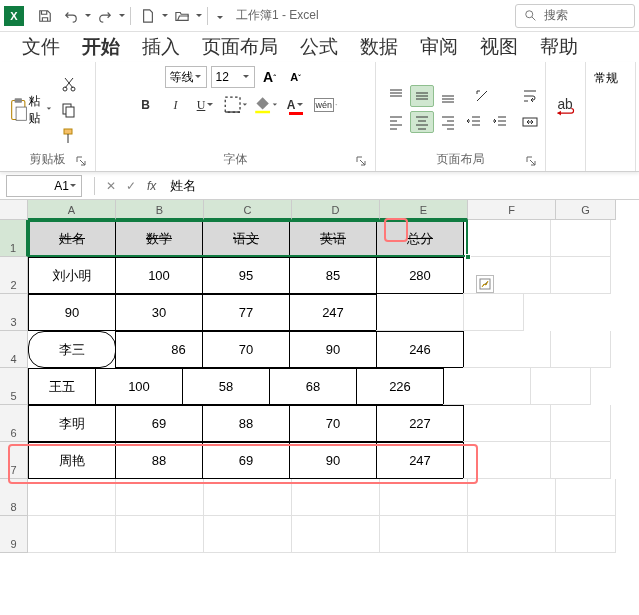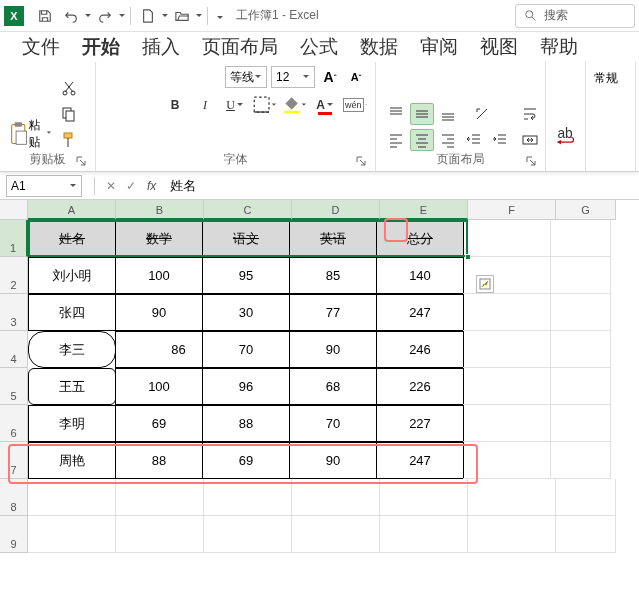--- a/index.html
+++ b/index.html
@@ -10,21 +10,21 @@
 .qat-btn svg{width:14px;height:14px;}
 .qat-sep{width:1px;height:18px;background:#ccc;margin:0 4px;}
 .title-txt{margin-left:8px;color:#666;font-size:12px;}
 .search-box{margin-left:auto;display:flex;align-items:center;border:1px solid #ccc;border-radius:3px;padding:2px 8px;width:120px;height:24px;color:#666;}
 .search-box svg{width:14px;height:14px;margin-right:6px;}
 .tabs{height:30px;background:#fff;display:flex;align-items:center;padding-left:12px;gap:2px;}
 .tab{padding:4px 10px;color:#333;cursor:pointer;font-size:19px;}
 .tab.active{font-weight:bold;border-bottom:2px solid #107c41;padding-bottom:2px;}
 .ribbon{height:110px;background:#fff;border-bottom:1px solid #d0d0d0;display:flex;box-shadow:0 2px 3px rgba(0,0,0,0.08);}
 .group{border-right:1px solid #e0e0e0;padding:4px 8px 2px 8px;display:flex;flex-direction:column;}
-.group-body{flex:1;display:flex;align-items:flex-end;}
+.group-body{flex:1;display:flex;align-items:center;}
 .group-label{height:18px;text-align:center;color:#666;font-size:11px;position:relative;}
 .group-label .launcher{position:absolute;right:0;bottom:2px;width:12px;height:12px;cursor:pointer;}
 .group-label .launcher svg{width:10px;height:10px;}
 .clip-col1{display:flex;flex-direction:row;align-items:center;width:44px;}
 .paste-ico{width:28px;height:32px;margin-top:2px;}
 .paste-lbl{font-size:12px;margin-top:2px;}
 .clip-col2{display:flex;flex-direction:column;gap:4px;margin-left:6px;margin-top:2px;}
 .mini-btn{width:22px;height:22px;display:flex;align-items:center;justify-content:center;cursor:pointer;}
 .mini-btn svg{width:16px;height:16px;}
 .font-group{width:280px;}
@@ -45,21 +45,21 @@
 .abtn{width:24px;height:22px;display:flex;align-items:center;justify-content:center;cursor:pointer;}
 .abtn.active{background:#d0e7d0;border:1px solid #8fbf8f;border-radius:2px;}
 .abtn svg{width:16px;height:16px;}
 .wrap-group{width:40px;}
 .wrap-btn{width:28px;height:28px;margin:0 auto;display:flex;align-items:center;justify-content:center;cursor:pointer;}
 .num-group{width:50px;}
 .hl-red{position:absolute;border:2px solid #f77;border-radius:4px;pointer-events:none;z-index:5;}
 .hl1{left:384px;top:156px;width:24px;height:24px;}
 .hl2{left:8px;top:244px;width:470px;height:40px;}
 .fbar{height:28px;border-bottom:1px solid #d0d0d0;display:flex;align-items:center;background:#fff;}
-.namebox{width:76px;height:22px;border:1px solid #bbb;margin:0 6px;display:flex;align-items:center;padding:0 4px;justify-content:space-between;cursor:text;}
+.namebox{width:76px;height:22px;border:1px solid #bbb;margin:0 6px;display:flex;align-items:center;padding:0 4px;justify-content:flex-end;cursor:text;}
 .fbar-sep{width:1px;height:18px;background:#ccc;margin:0 6px;}
 .fbar-btn{width:20px;height:20px;display:flex;align-items:center;justify-content:center;color:#888;cursor:pointer;}
 .fx{font-style:italic;color:#555;margin:0 6px;}
 .fval{margin-left:8px;font-size:13px;}
 .sheet{position:relative;background:#fff;}
 .colhdrs{display:flex;height:20px;}
 .corner{width:28px;height:20px;background:#f3f3f3;border-right:1px solid #ccc;border-bottom:1px solid #ccc;}
 .ch{height:20px;background:#f3f3f3;border-right:1px solid #ccc;border-bottom:1px solid #ccc;text-align:center;line-height:20px;color:#555;font-size:11px;}
 .ch.sel{background:#d5e6d5;border-bottom:2px solid #107c41;}
 .rowhdr{width:28px;background:#f3f3f3;border-right:1px solid #ccc;border-bottom:1px solid #ccc;text-align:center;color:#555;font-size:11px;display:flex;align-items:flex-end;justify-content:center;padding-bottom:2px;}
@@ -380,49 +380,48 @@
       <div class="cell tblcell hdrcell" style="width: 88px; height: 37px;">总分</div>
       <div class="cell" style="width: 88px; height: 37px;"></div>
       <div class="cell" style="width: 60px; height: 37px;"></div>
     </div>
     <div class="gridrow">
       <div class="rowhdr" style="height: 37px;">2</div>
       <div class="cell tblcell" style="width: 88px; height: 37px;">刘小明</div>
       <div class="cell tblcell" style="width: 88px; height: 37px;">100</div>
       <div class="cell tblcell" style="width: 88px; height: 37px;">95</div>
       <div class="cell tblcell" style="width: 88px; height: 37px;">85</div>
-      <div class="cell tblcell" style="width: 88px; height: 37px;">140</div>
+      <div class="cell tblcell" style="width: 88px; height: 37px;">280</div>
       <div class="cell" style="width: 88px; height: 37px;"></div>
       <div class="cell" style="width: 60px; height: 37px;"></div>
     </div>
     <div class="gridrow">
       <div class="rowhdr" style="height: 37px;">3</div>
-      <div class="cell tblcell" style="width: 88px; height: 37px;">张四</div>
       <div class="cell tblcell" style="width: 88px; height: 37px;">90</div>
       <div class="cell tblcell" style="width: 88px; height: 37px;">30</div>
       <div class="cell tblcell" style="width: 88px; height: 37px;">77</div>
       <div class="cell tblcell" style="width: 88px; height: 37px;">247</div>
       <div class="cell" style="width: 88px; height: 37px;"></div>
       <div class="cell" style="width: 60px; height: 37px;"></div>
     </div>
     <div class="gridrow">
       <div class="rowhdr" style="height: 37px;">4</div>
       <div class="cell tblcell" style="width: 88px; height: 37px; border-radius: 16px;">李三</div>
       <div class="cell tblcell" style="width: 88px; height: 37px; padding-left: 39px;">86</div>
       <div class="cell tblcell" style="width: 88px; height: 37px;">70</div>
       <div class="cell tblcell" style="width: 88px; height: 37px;">90</div>
       <div class="cell tblcell" style="width: 88px; height: 37px;">246</div>
       <div class="cell" style="width: 88px; height: 37px;"></div>
       <div class="cell" style="width: 60px; height: 37px;"></div>
     </div>
     <div class="gridrow">
       <div class="rowhdr" style="height: 37px;">5</div>
-      <div class="cell tblcell" style="width: 88px; height: 37px; border-radius: 6px;">王五</div>
+      <div class="cell tblcell" style="width: 68px; height: 37px;">王五</div>
       <div class="cell tblcell" style="width: 88px; height: 37px;">100</div>
-      <div class="cell tblcell" style="width: 88px; height: 37px;">96</div>
+      <div class="cell tblcell" style="width: 88px; height: 37px;">58</div>
       <div class="cell tblcell" style="width: 88px; height: 37px;">68</div>
       <div class="cell tblcell" style="width: 88px; height: 37px;">226</div>
       <div class="cell" style="width: 88px; height: 37px;"></div>
       <div class="cell" style="width: 60px; height: 37px;"></div>
     </div>
     <div class="gridrow">
       <div class="rowhdr" style="height: 37px;">6</div>
       <div class="cell tblcell" style="width: 88px; height: 37px;">李明</div>
       <div class="cell tblcell" style="width: 88px; height: 37px;">69</div>
       <div class="cell tblcell" style="width: 88px; height: 37px;">88</div>

